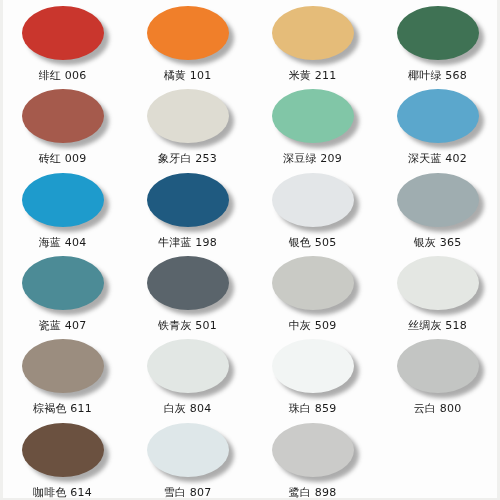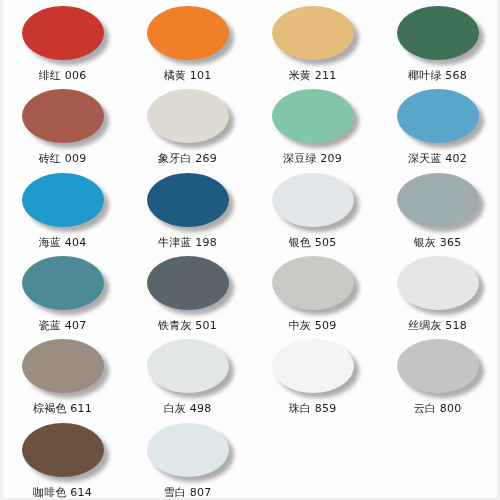--- a/index.html
+++ b/index.html
@@ -130,21 +130,21 @@
         <div class="chip-shadow"></div>
         <div class="chip" style="background: rgb(165, 90, 76);"></div>
       </div>
       <div class="chip-label">砖红 009</div>
     </div>
     <div class="swatch-cell">
       <div class="chip-wrap">
         <div class="chip-shadow"></div>
         <div class="chip" style="background: rgb(222, 220, 210);"></div>
       </div>
-      <div class="chip-label">象牙白 269</div>
+      <div class="chip-label">象牙白 253</div>
     </div>
     <div class="swatch-cell">
       <div class="chip-wrap">
         <div class="chip-shadow"></div>
         <div class="chip" style="background: rgb(129, 198, 167);"></div>
       </div>
       <div class="chip-label">深豆绿 209</div>
     </div>
     <div class="swatch-cell">
       <div class="chip-wrap">
@@ -214,21 +214,21 @@
         <div class="chip-shadow"></div>
         <div class="chip" style="background: rgb(155, 141, 127);"></div>
       </div>
       <div class="chip-label">棕褐色 611</div>
     </div>
     <div class="swatch-cell">
       <div class="chip-wrap">
         <div class="chip-shadow"></div>
         <div class="chip" style="background: rgb(226, 231, 228);"></div>
       </div>
-      <div class="chip-label">白灰 498</div>
+      <div class="chip-label">白灰 804</div>
     </div>
     <div class="swatch-cell">
       <div class="chip-wrap">
         <div class="chip-shadow"></div>
         <div class="chip" style="background: rgb(242, 245, 244);"></div>
       </div>
       <div class="chip-label">珠白 859</div>
     </div>
     <div class="swatch-cell">
       <div class="chip-wrap">
@@ -244,13 +244,20 @@
       </div>
       <div class="chip-label">咖啡色 614</div>
     </div>
     <div class="swatch-cell">
       <div class="chip-wrap">
         <div class="chip-shadow"></div>
         <div class="chip" style="background: rgb(222, 231, 233);"></div>
       </div>
       <div class="chip-label">雪白 807</div>
     </div>
+    <div class="swatch-cell">
+      <div class="chip-wrap">
+        <div class="chip-shadow"></div>
+        <div class="chip" style="background: rgb(203, 203, 201);"></div>
+      </div>
+      <div class="chip-label">鹭白 898</div>
+    </div>
   </div>
 
 </body></html>

